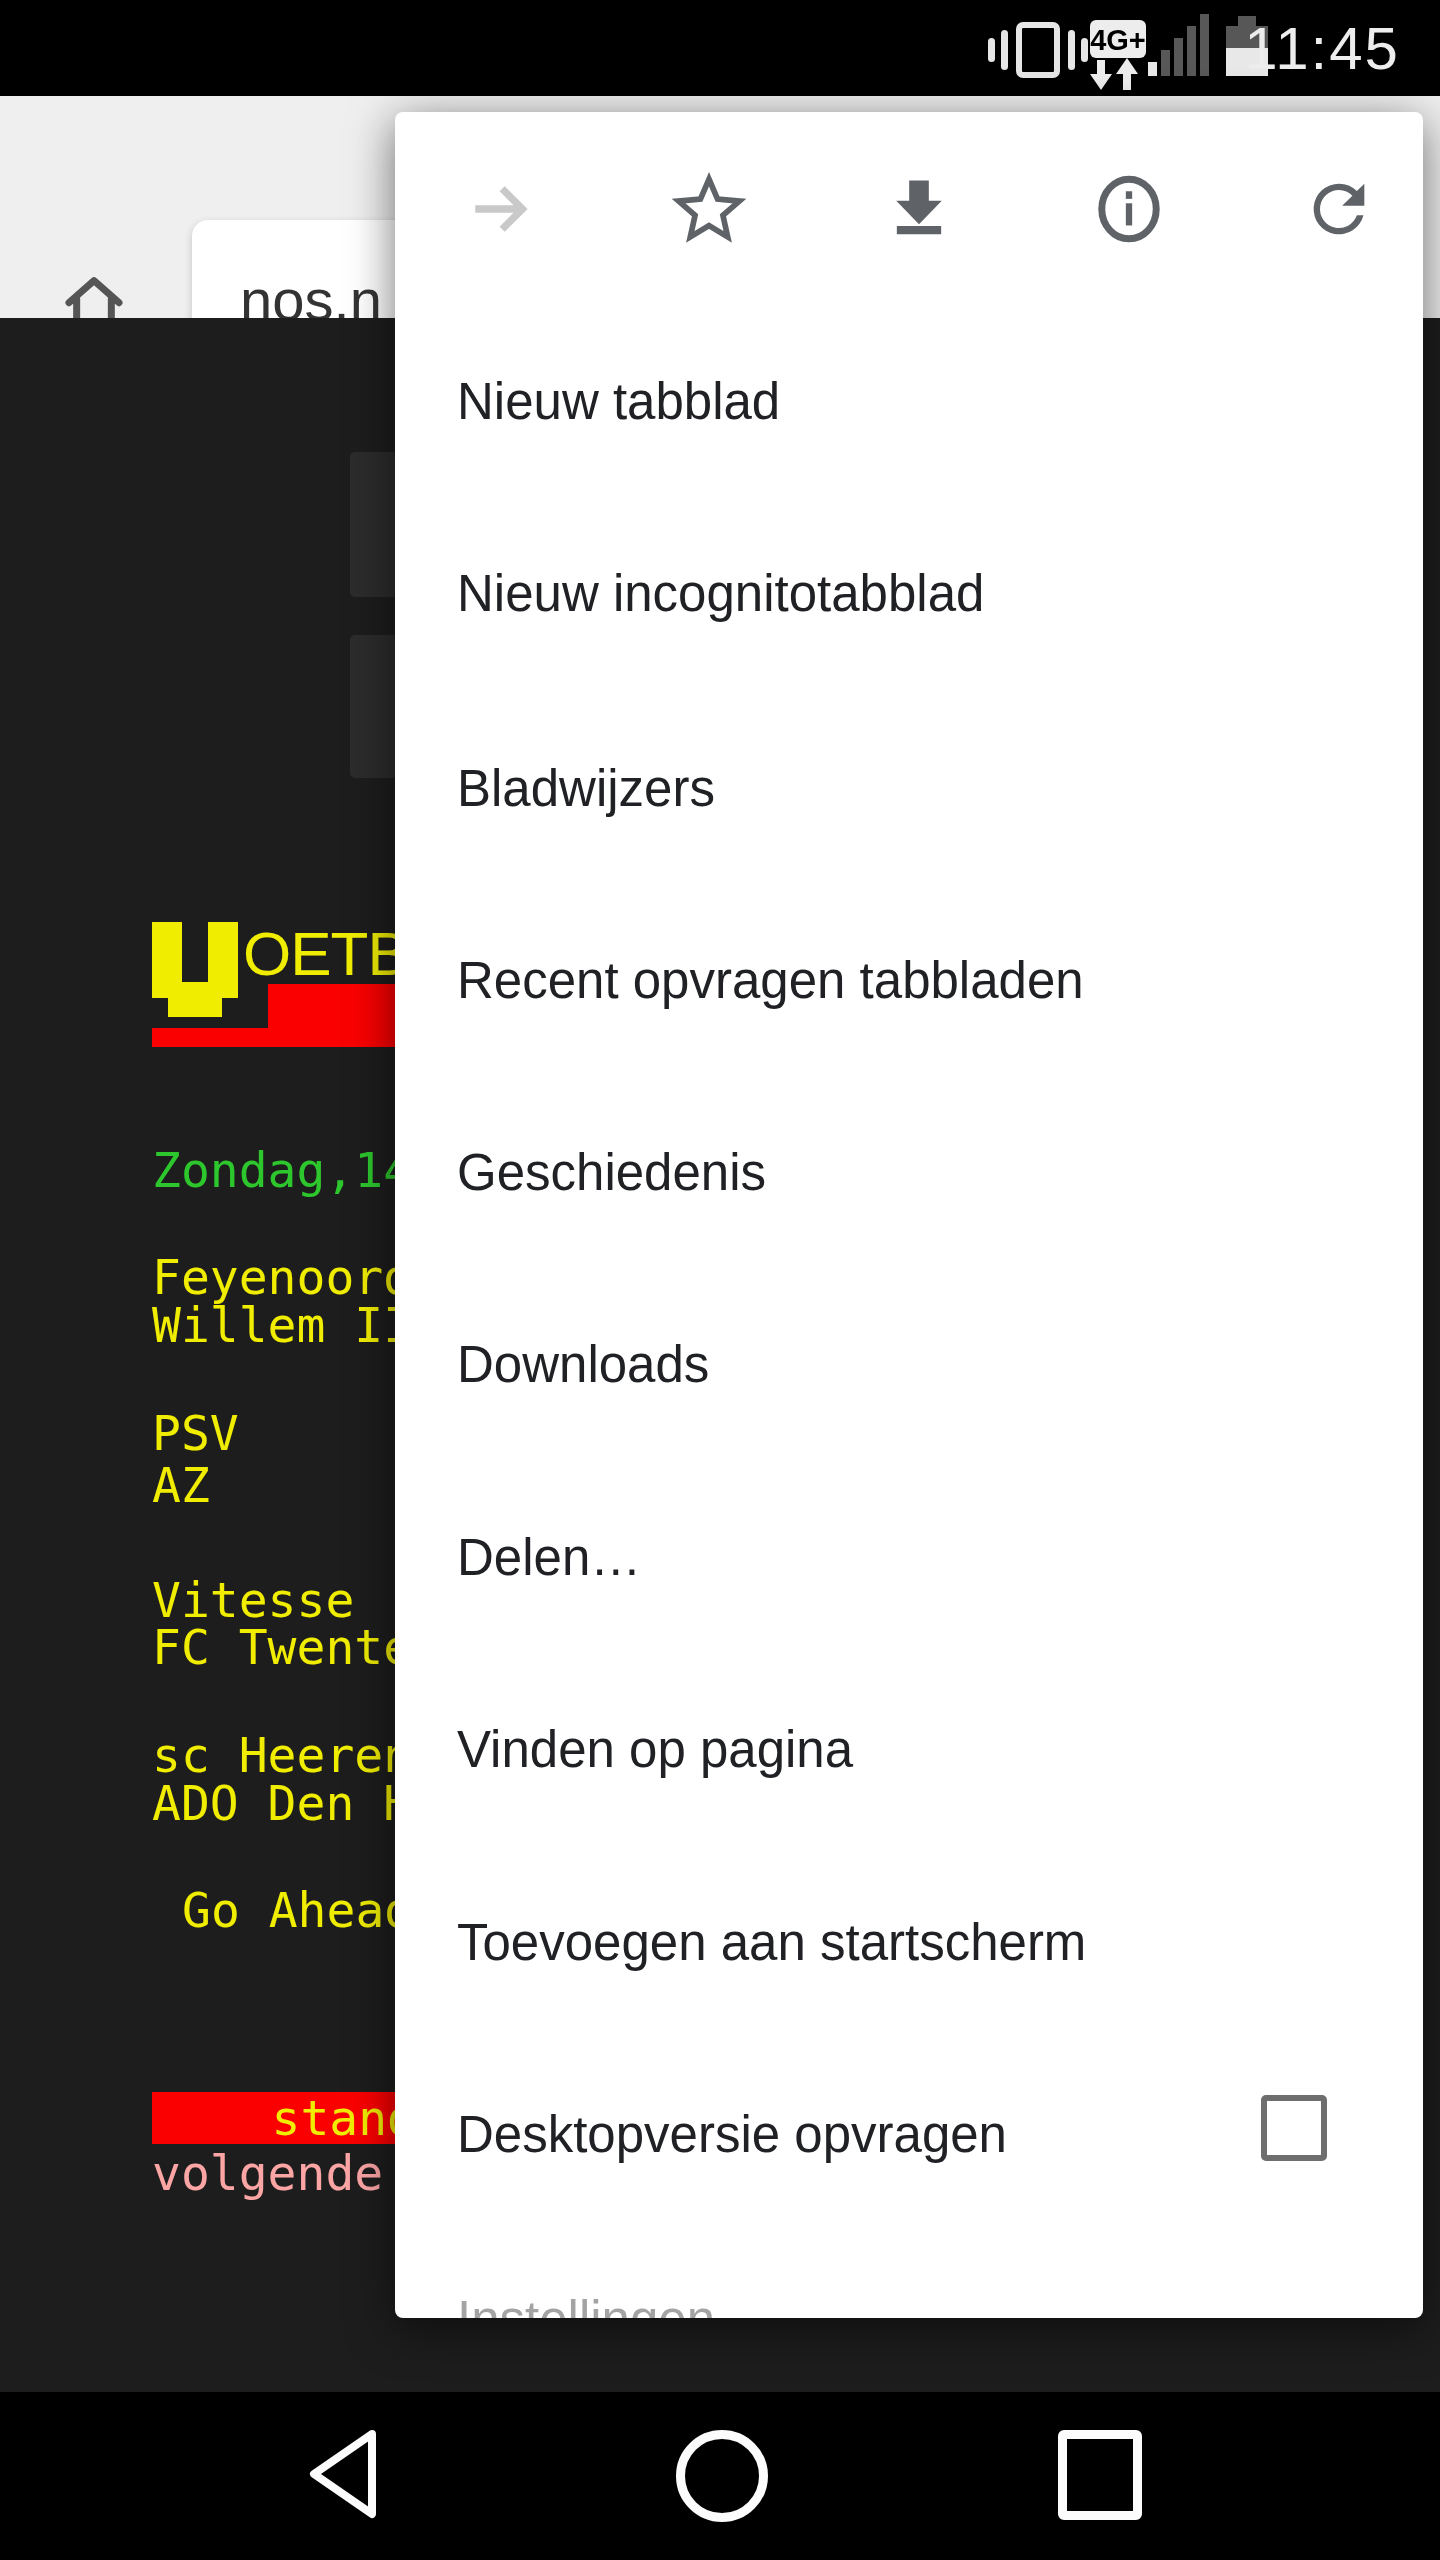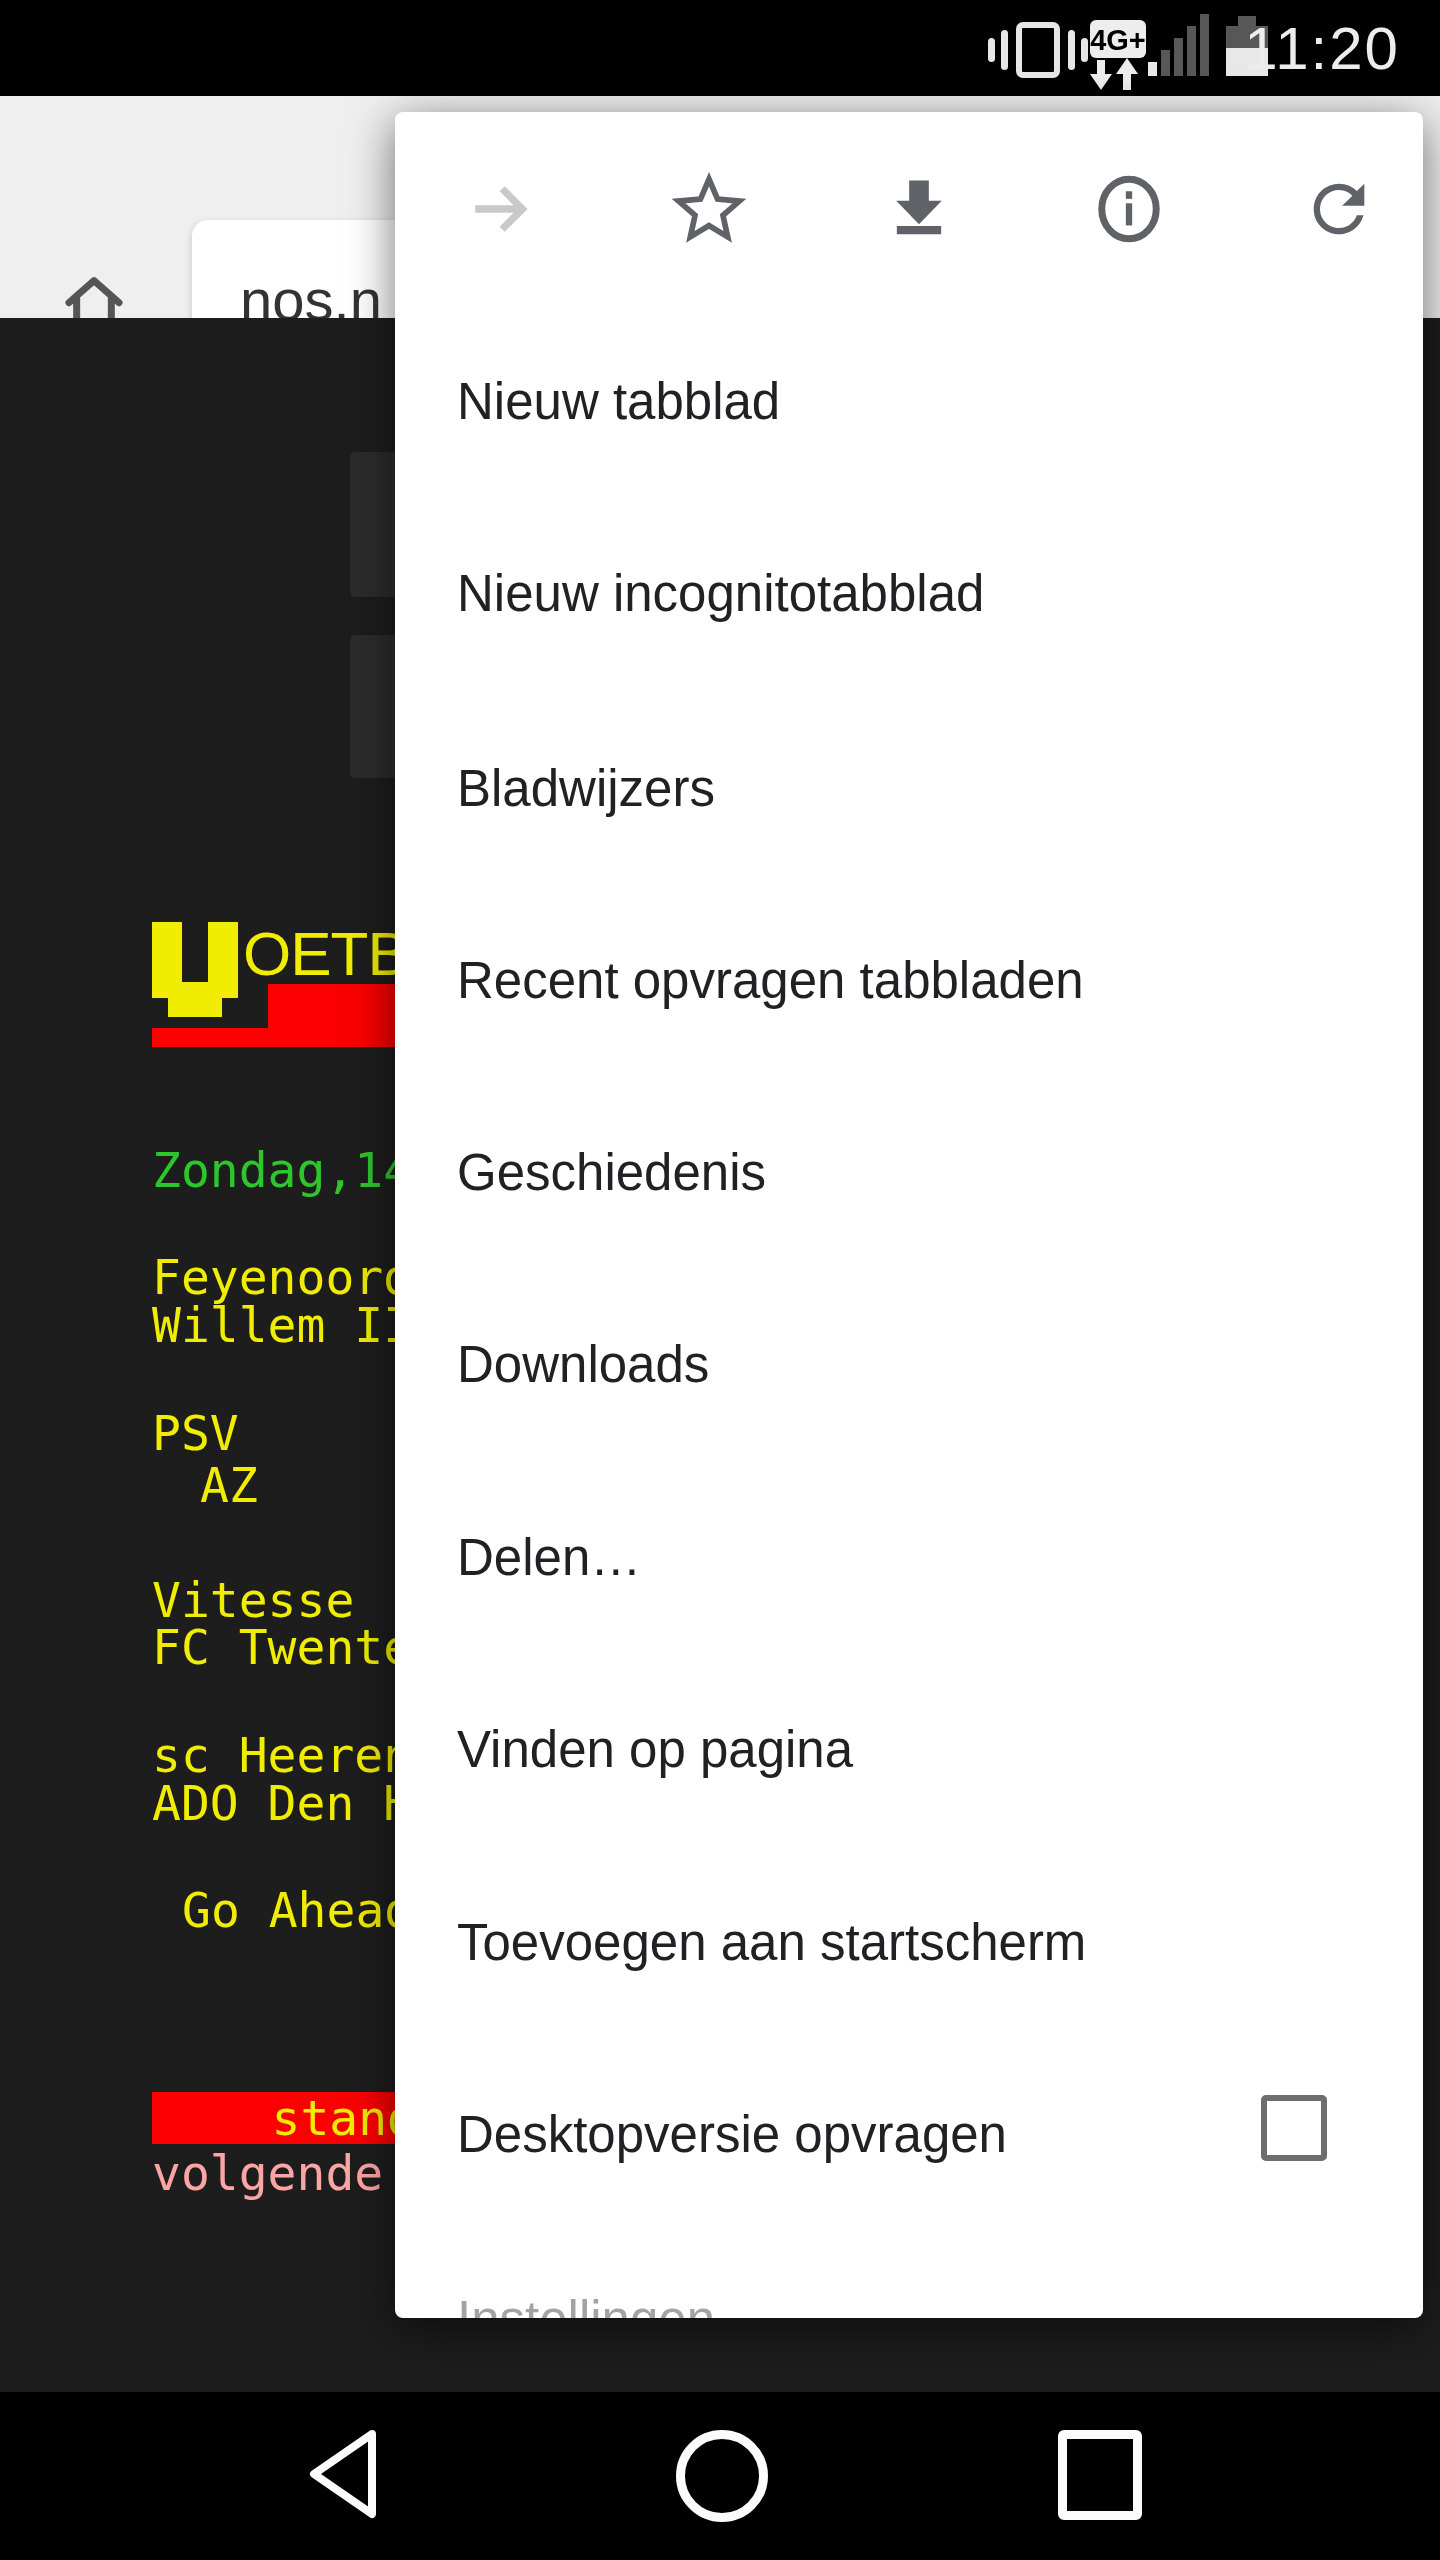--- a/index.html
+++ b/index.html
@@ -86,21 +86,21 @@
     <span>
       <span class="sig" style="left:1148px;height:14px;top:62px;background:#e8e8e8;"></span>
       <span class="sig" style="left:1161px;height:26px;top:50px;"></span>
       <span class="sig" style="left:1174px;height:38px;top:38px;"></span>
       <span class="sig" style="left:1187px;height:50px;top:26px;"></span>
       <span class="sig" style="left:1200px;height:62px;top:14px;"></span>
     </span>
     <span class="battery-nub"></span>
     <span class="battery-body"></span>
     <span class="battery-fill"></span>
-    <span class="time">11:20</span>
+    <span class="time">11:45</span>
   </div>
 
   <div class="toolbar">
     <svg class="home-icon" width="80" height="80" viewBox="0 0 24 24">
       <path d="M4.5 11.6 L12 5 L19.5 11.6 M6.8 10.4 V19 H17.2 V10.4" fill="none" stroke="#555" stroke-width="2.1" stroke-linecap="round" stroke-linejoin="round"></path>
     </svg>
     <div class="url-pill">
       <span class="url-text">nos.n</span>
     </div>
   </div>
@@ -113,21 +113,21 @@
     <div class="logo-foot"></div>
     <div class="logo-rest">OETBAL</div>
     <div class="red-block"></div>
     <div class="red-strip"></div>
 
     <div class="tt tt-green" style="top:827px;">Zondag,14</div>
 
     <div class="tt tt-yellow" style="top:934px;">Feyenoord</div>
     <div class="tt tt-yellow" style="top:982px;">Willem II</div>
     <div class="tt tt-yellow" style="top:1090px;">PSV</div>
-    <div class="tt tt-yellow" style="top:1142px;margin-left:48px;">AZ</div>
+    <div class="tt tt-yellow" style="top:1142px;">AZ</div>
     <div class="tt tt-yellow" style="top:1257px;">Vitesse</div>
     <div class="tt tt-yellow" style="top:1304px;">FC Twente</div>
     <div class="tt tt-yellow" style="top:1412px;">sc Heeren</div>
     <div class="tt tt-yellow" style="top:1460px;">ADO Den H</div>
     <div class="tt tt-yellow" style="top:1567px;margin-left:30px;">Go Ahead</div>
 
     <div class="stand-box">stand</div>
     <div class="tt tt-red" style="top:1830px;">volgende</div>
   </div>
 

